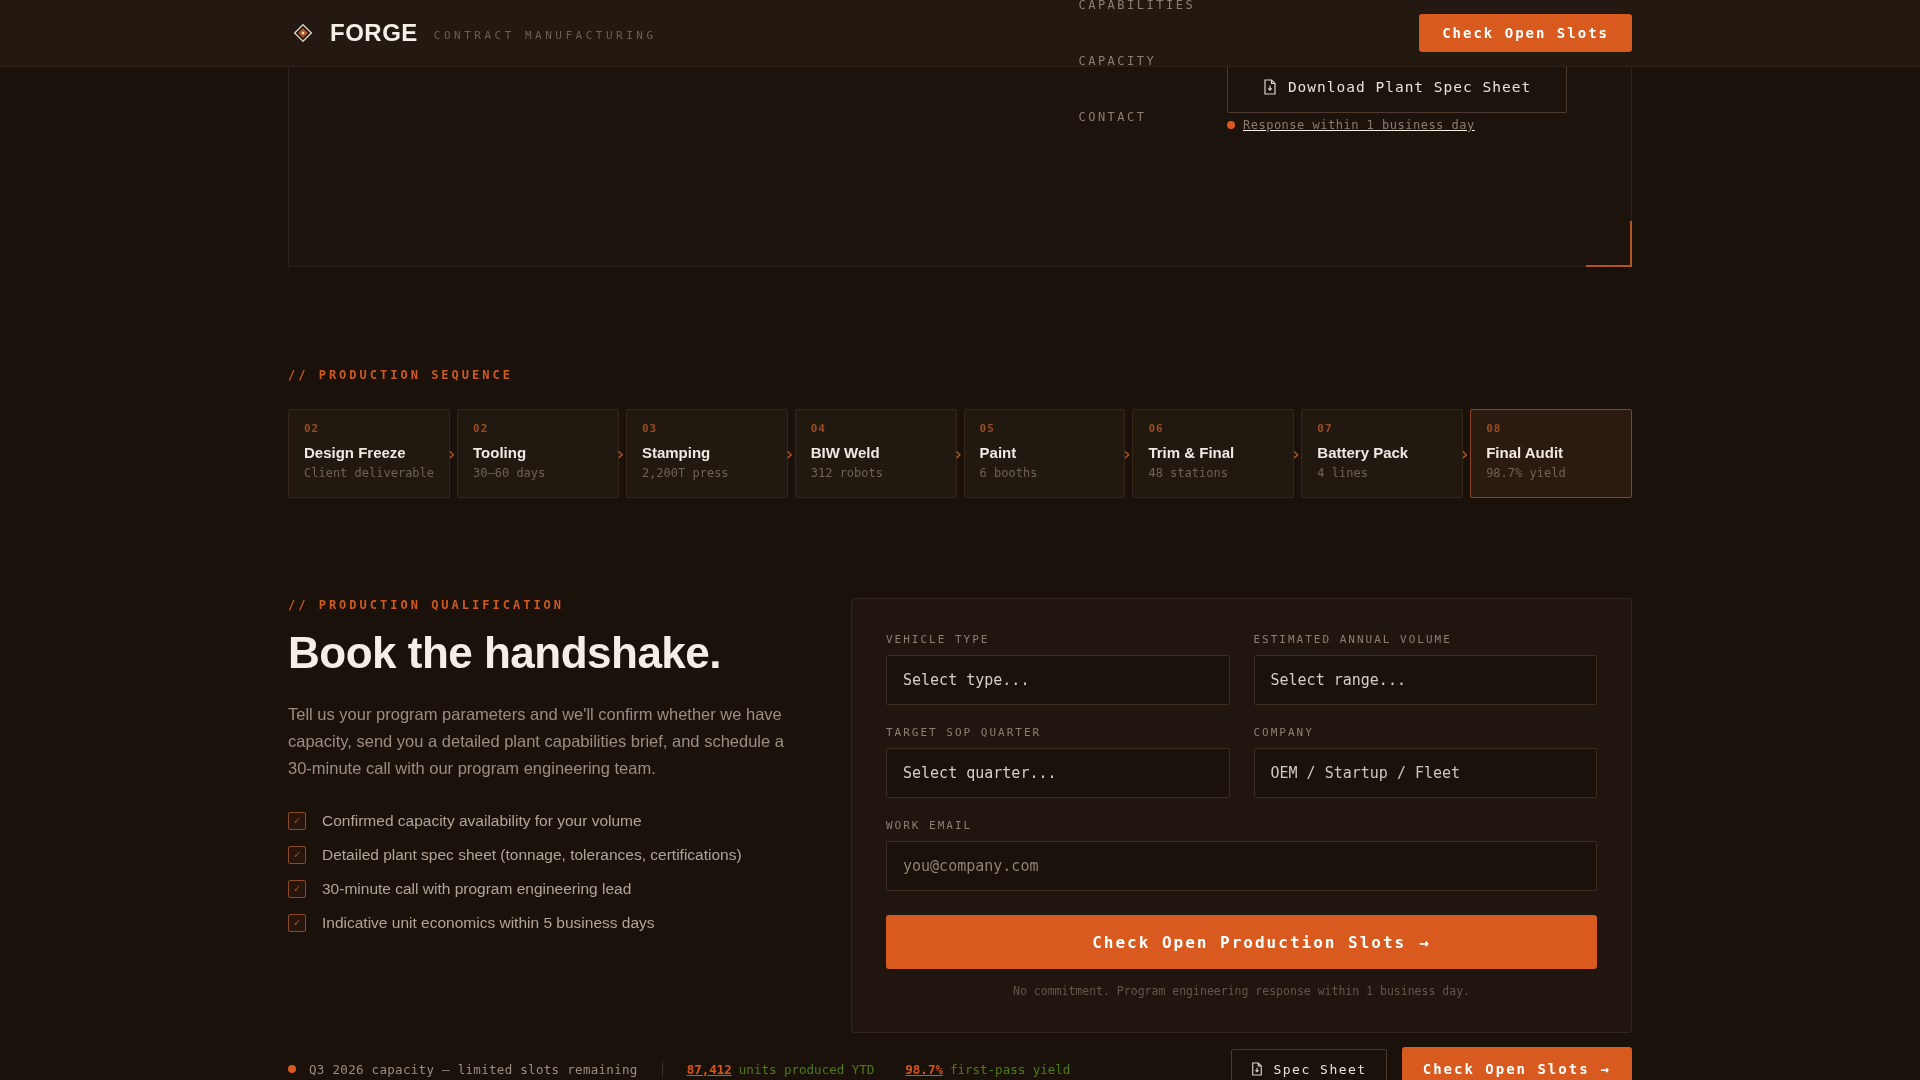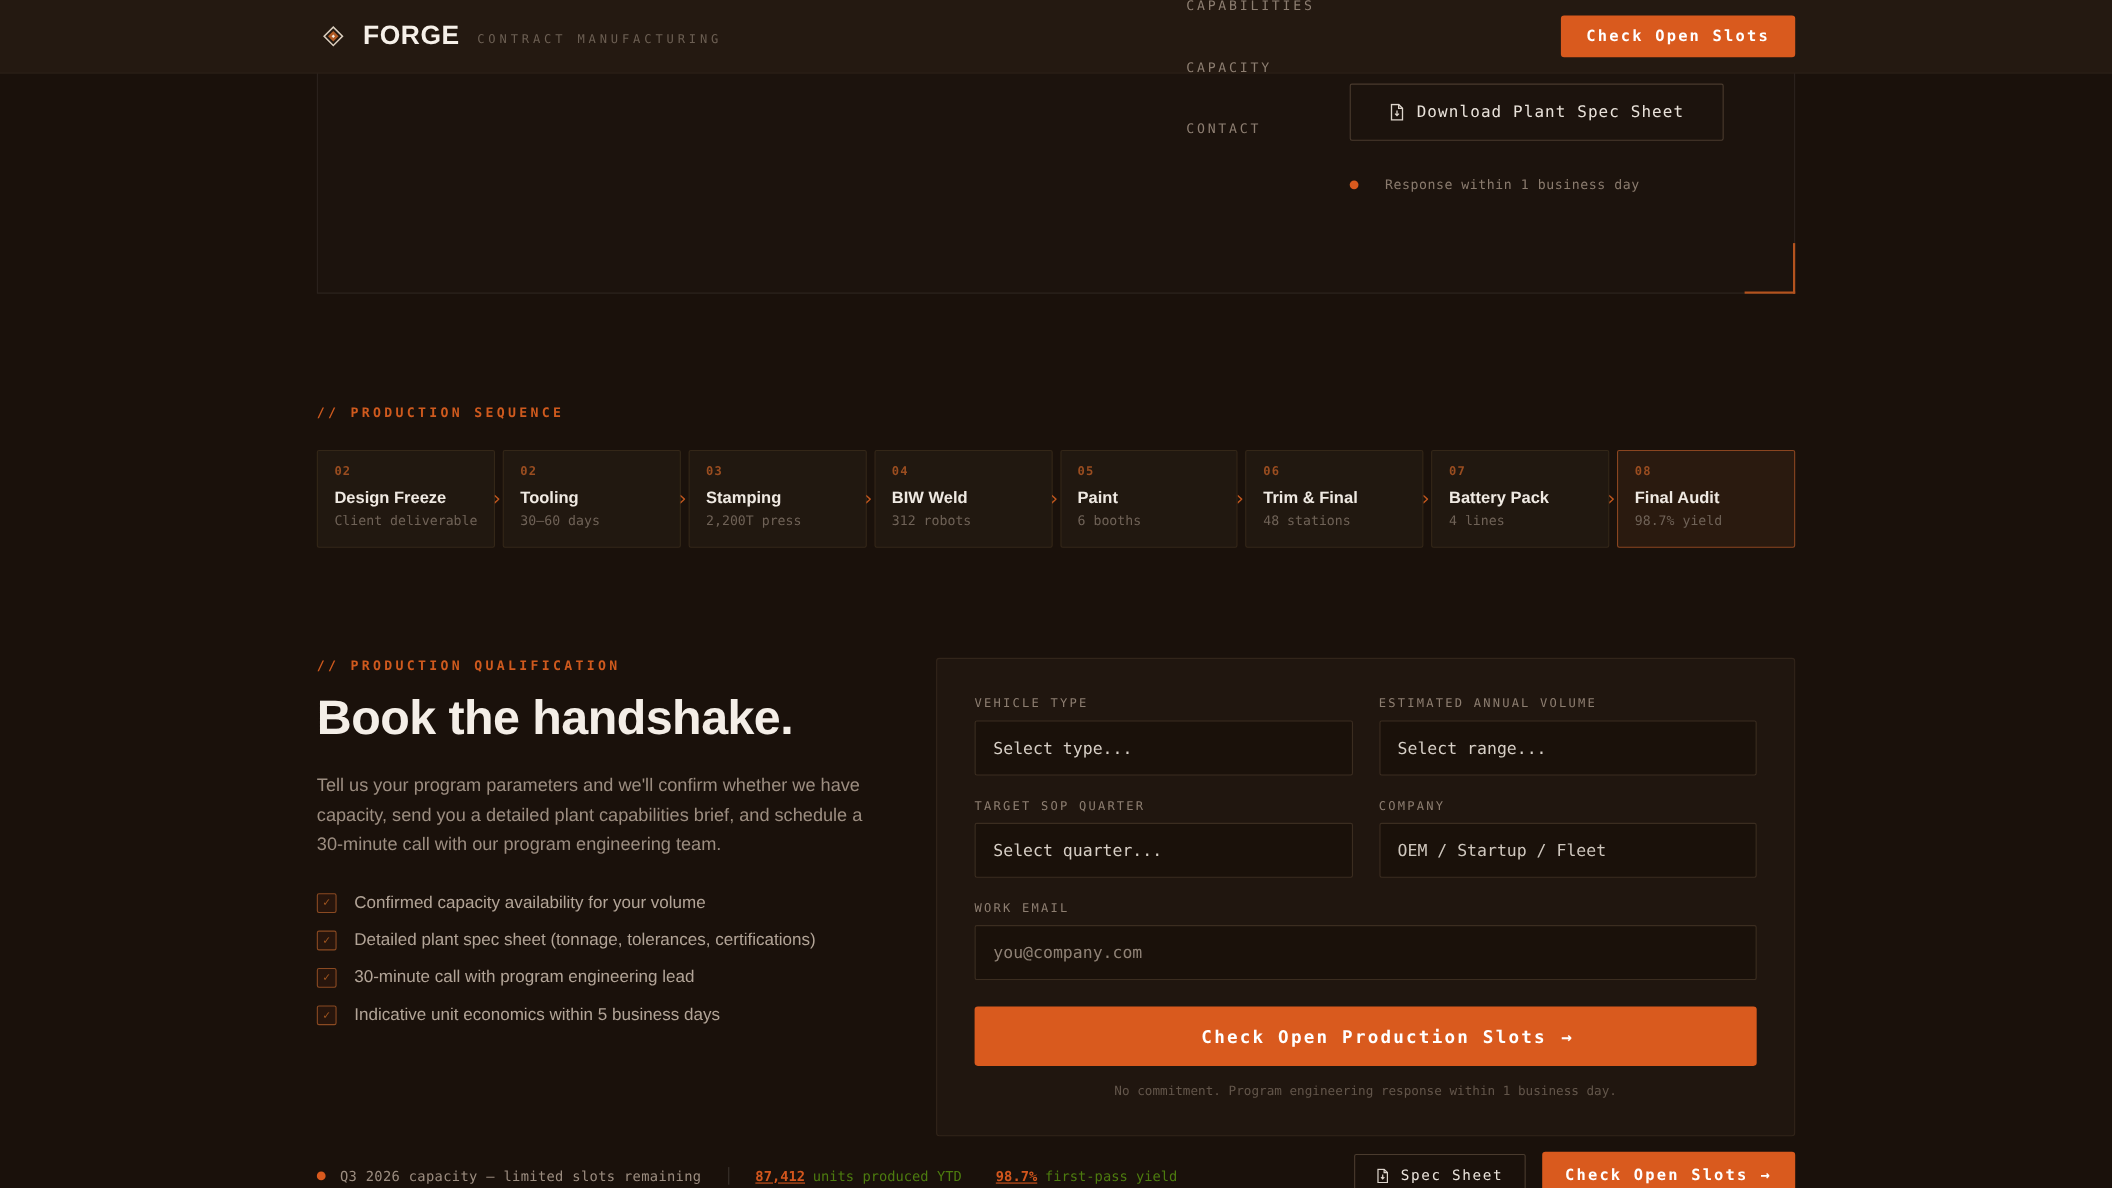--- a/index.html
+++ b/index.html
@@ -38,28 +38,28 @@
     width:1344px; margin:0 auto; height:267px; position:relative;
     border-left:1px solid rgba(255,255,255,0.07);
     border-right:1px solid rgba(255,255,255,0.07);
     border-bottom:1px solid rgba(255,255,255,0.07);
     background:rgba(255,255,255,0.013);
   }
   .hero-inner { padding:40px 64px 0; }
   .hero-h1 { font-size:50px; font-weight:bold; letter-spacing:-0.5px; line-height:1.1; color:#f4eee7; white-space:nowrap; }
   .hero-h1 .accent { color:#dd5a1b; }
   .hero-p { margin-top:16px; max-width:585px; font-size:17px; line-height:1.6; color:#9c8d80; }
-  .hero-side { position:absolute; top:76px; right:64px; width:340px; }
+  .hero-side { position:absolute; top:61px; right:64px; width:340px;text-decoration:underline; }
   .btn-ghost {
     background:transparent; border:1px solid #4a3b2e; border-radius:2px;
     color:#e9e2da; font-family:"DejaVu Sans Mono", monospace; cursor:pointer;
     display:inline-flex; align-items:center; justify-content:center;
   }
   .dl-btn { width:100%; height:52px; font-size:14.5px; letter-spacing:1px; gap:11px; }
-  .response-note { margin-top:33px; display:flex; align-items:center; gap:24px;
+  .response-note { margin-top:5px; display:flex; align-items:center; gap:8px;
     font-family:"DejaVu Sans Mono", monospace; font-size:12px; letter-spacing:0.5px; color:#8a7b6e; }
   .dot { width:8px; height:8px; border-radius:50%; background:#d95a1e; flex:0 0 auto; }
   .corner-accent {
     position:absolute; right:-1px; bottom:-1px; width:46px; height:46px;
     border-right:2px solid #b4531e; border-bottom:2px solid #b4531e;
   }
 
   
   .section-label { font-family:"DejaVu Sans Mono", monospace; font-size:12px; font-weight:bold; letter-spacing:3px; color:#cf5a1e; }
 

